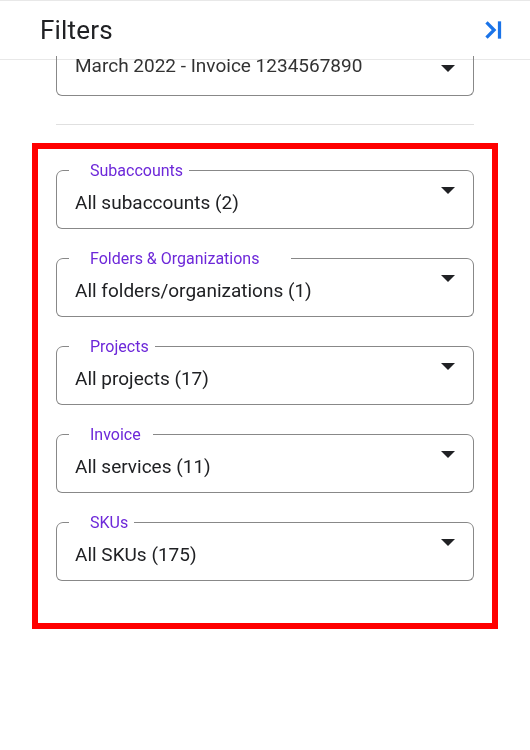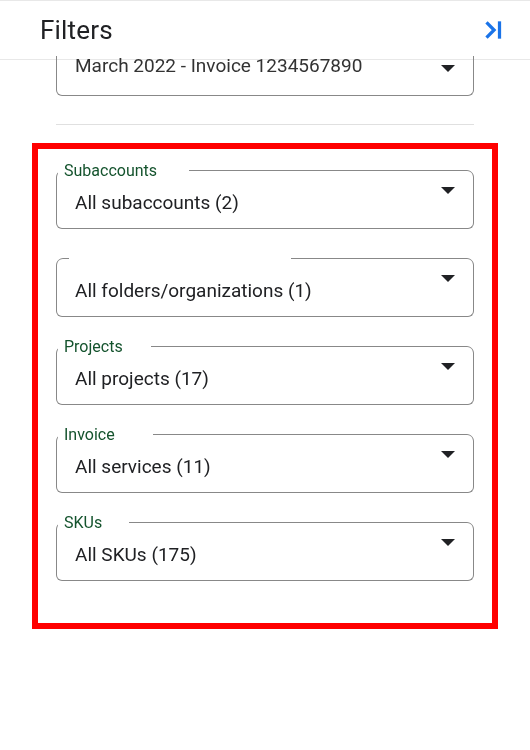--- a/index.html
+++ b/index.html
@@ -84,25 +84,25 @@
     }
     .filter-group:last-child {
       margin-bottom: 12px;
     }
     .filter-fieldset {
       position: relative;
     }
     .filter-legend {
       position: absolute;
       top: -10px;
-      left: 2px;
+      left: 28px;
       background: #fff;
       padding: 0 6px;
       font-size: 16px;
-      color: #14532d;
+      color: #6d28d9;
       z-index: 2;
     }
     .filter-dropdown {
       border: 1px solid #888;
       border-top: none;
       border-radius: 6px;
       padding: 20px 18px 14px 18px;
       display: flex;
       align-items: flex-start;
       justify-content: space-between;
@@ -184,20 +184,21 @@
         <span class="filter-legend">Subaccounts</span>
         <div class="filter-dropdown fd-subaccounts">
           <span class="filter-value">All subaccounts (2)</span>
           <span class="caret"></span>
         </div>
       </div>
     </div>
 
     <div class="filter-group">
       <div class="filter-fieldset">
+        <span class="filter-legend">Folders &amp; Organizations</span>
         <div class="filter-dropdown fd-folders">
           <span class="filter-value">All folders/organizations (1)</span>
           <span class="caret"></span>
         </div>
       </div>
     </div>
 
     <div class="filter-group">
       <div class="filter-fieldset">
         <span class="filter-legend">Projects</span>

